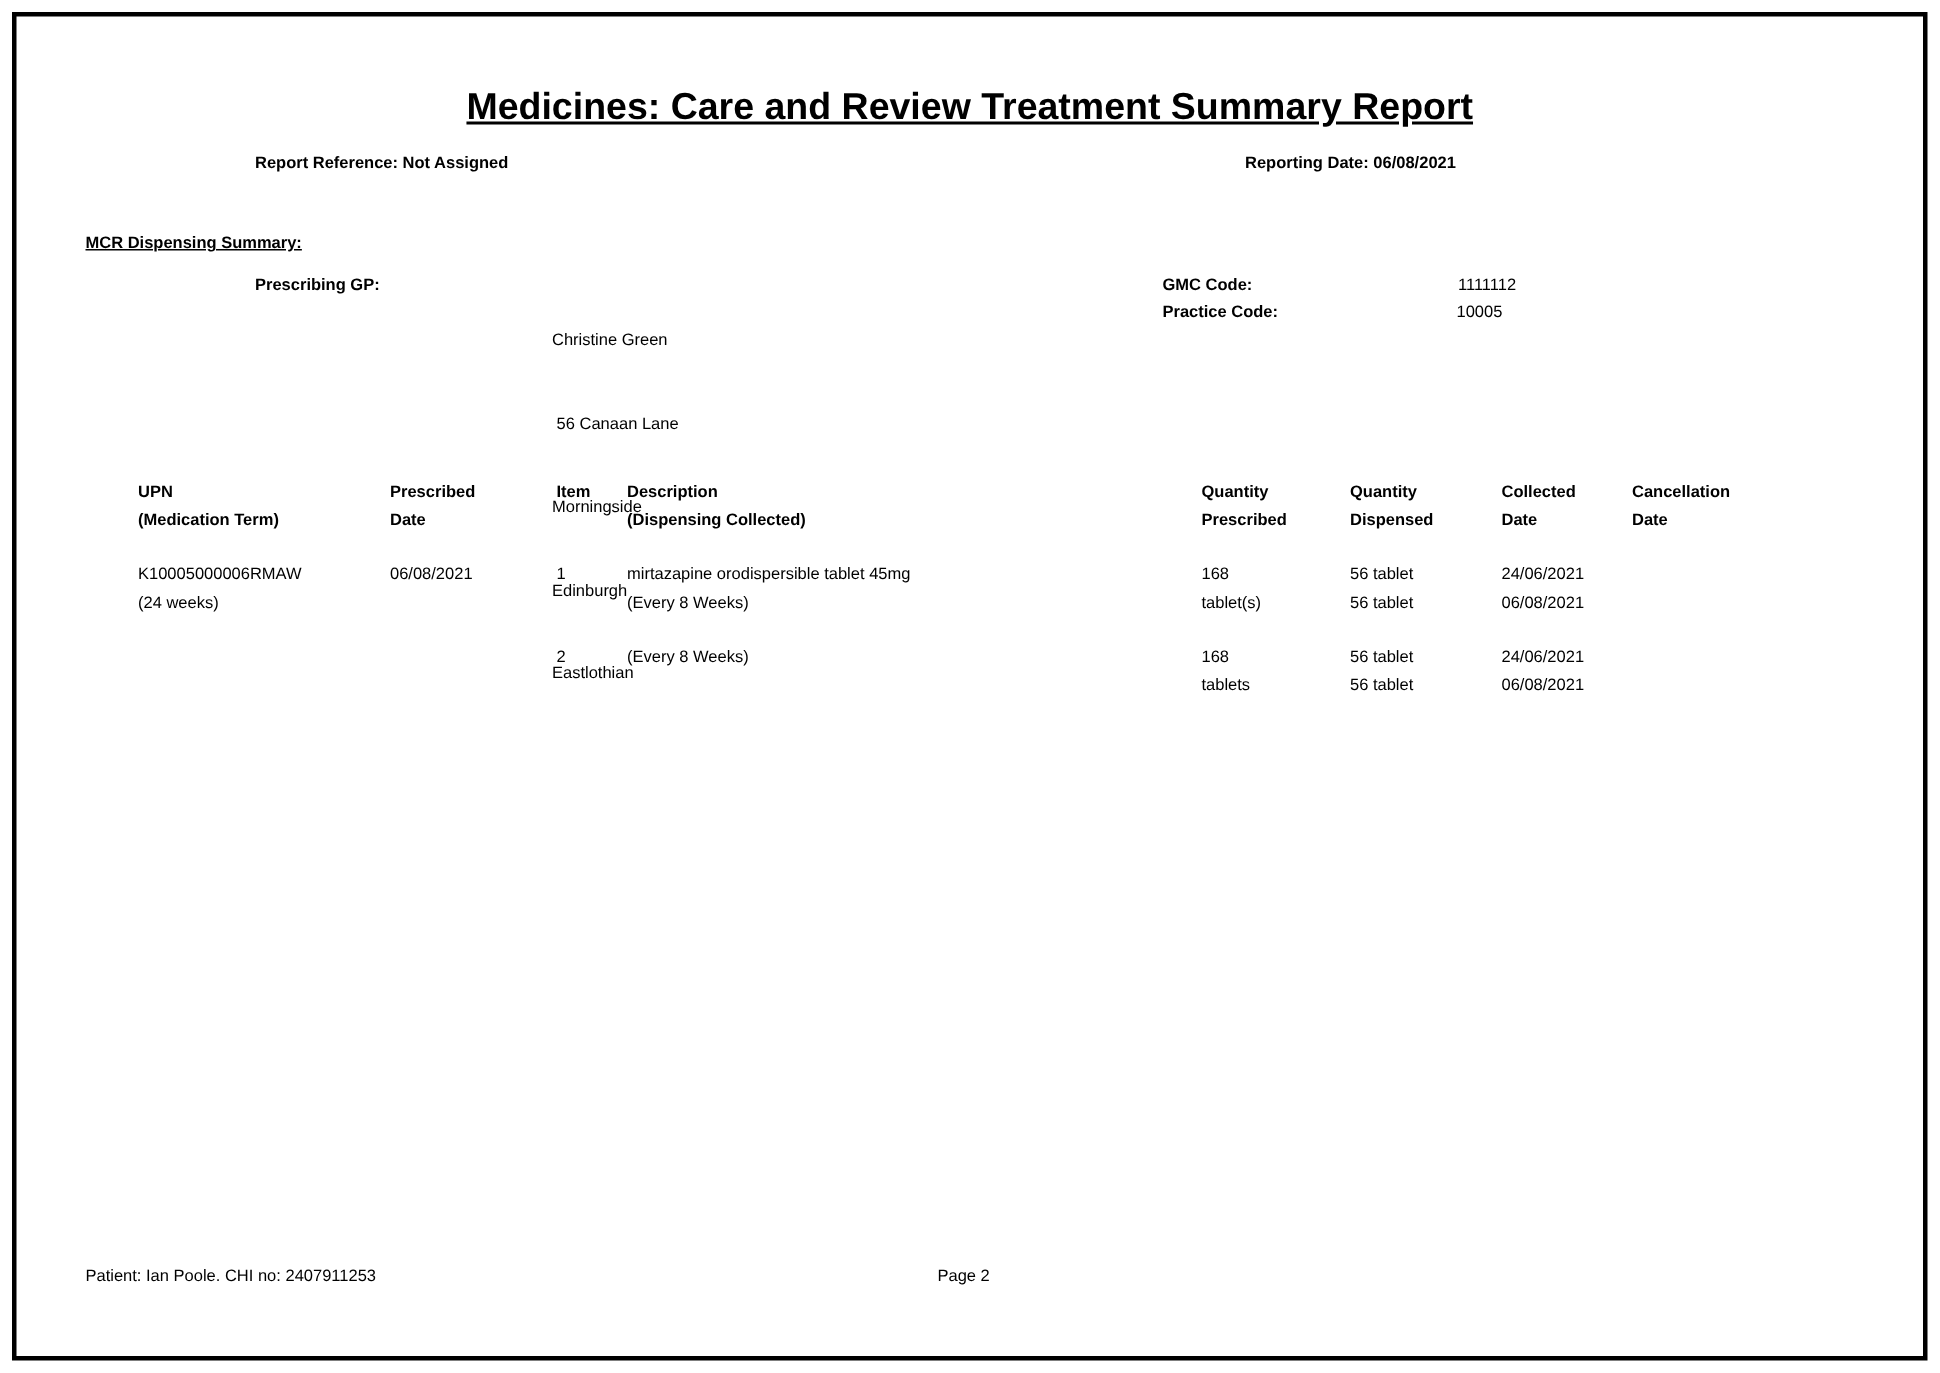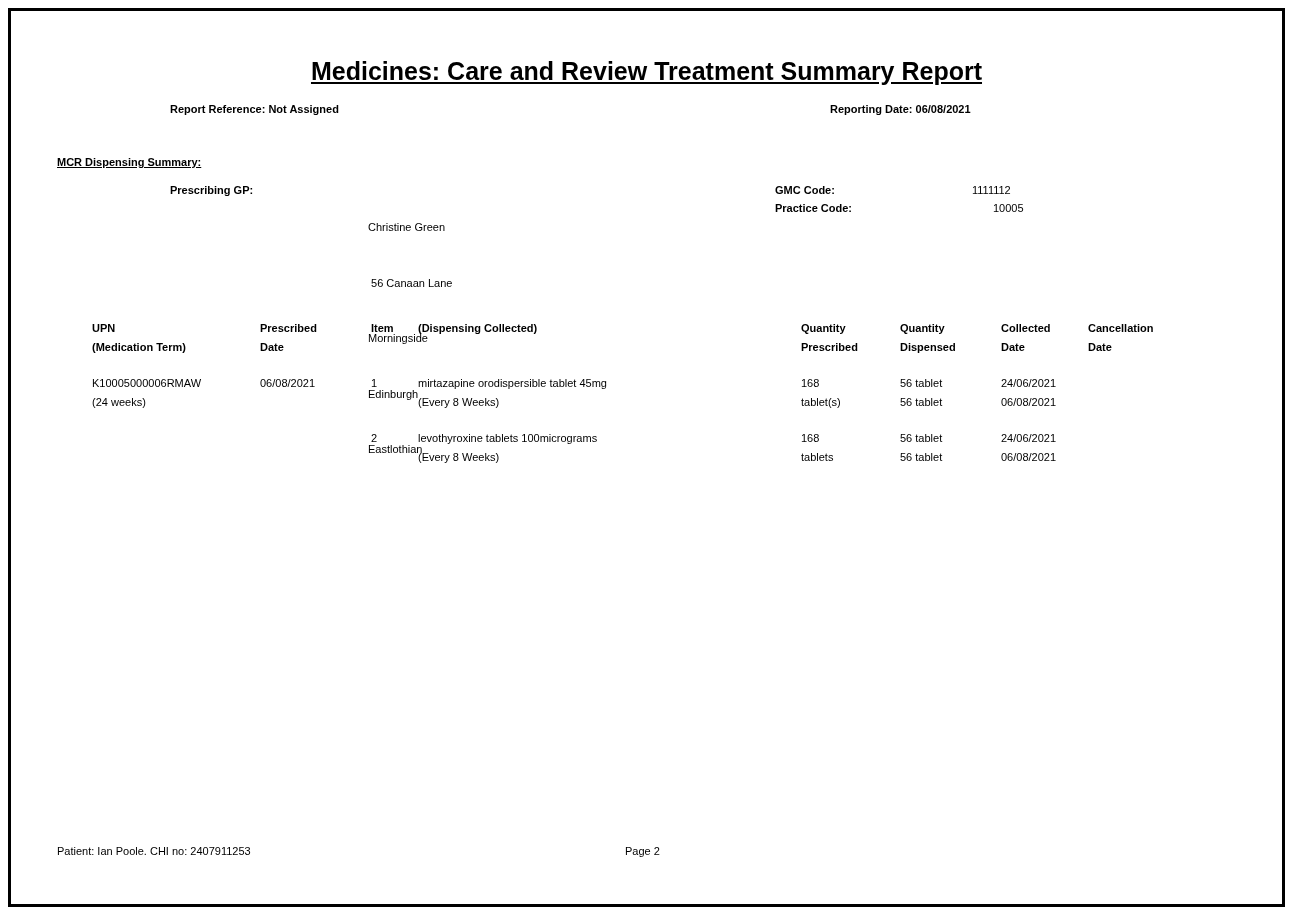--- a/index.html
+++ b/index.html
@@ -62,35 +62,36 @@
   <div>Christine Green</div>
   <div> 56 Canaan Lane</div>
   <div>Morningside</div>
   <div>Edinburgh</div>
   <div>Eastlothian</div>
 </div>
 
 <div class="abs txt b" style="left:775px; top:181px;">GMC Code:</div>
 <div class="abs txt" style="left:972px; top:181px;">1111112</div>
 <div class="abs txt b" style="left:775px; top:199px;">Practice Code:</div>
-<div class="abs txt" style="left:971px; top:199px;margin-left:22px;">10005</div>
+<div class="abs txt" style="left:971px; top:199px;">10005</div>
 
 <div>
   <div class="cell txt b col-upn" style="top:319px;">
     <div>UPN</div>
     <div>(Medication Term)</div>
   </div>
   <div class="cell txt b col-pdate" style="top:319px;">
     <div>Prescribed</div>
     <div>Date</div>
   </div>
   <div class="cell txt b col-item" style="top:319px;">
     <div>Item</div>
   </div>
   <div class="cell txt b col-desc" style="top:319px;">
+    <div>Description</div>
     <div>(Dispensing Collected)</div>
   </div>
   <div class="cell txt b col-qpresc" style="top:319px;">
     <div>Quantity</div>
     <div>Prescribed</div>
   </div>
   <div class="cell txt b col-qdisp" style="top:319px;">
     <div>Quantity</div>
     <div>Dispensed</div>
   </div>
@@ -131,21 +132,20 @@
 </div>
 
 <div>
   <div class="cell txt col-upn" style="top:429px;">
     <div></div>
     <div></div>
   </div>
   <div class="cell txt col-pdate" style="top:429px;"></div>
   <div class="cell txt col-item" style="top:429px;">2</div>
   <div class="cell txt col-desc" style="top:429px;">
-    <div>levothyroxine tablets 100micrograms</div>
     <div>(Every 8 Weeks)</div>
   </div>
   <div class="cell txt col-qpresc" style="top:429px;">
     <div>168</div>
     <div>tablets</div>
   </div>
   <div class="cell txt col-qdisp" style="top:429px;">
     <div>56 tablet</div>
     <div>56 tablet</div>
   </div>

